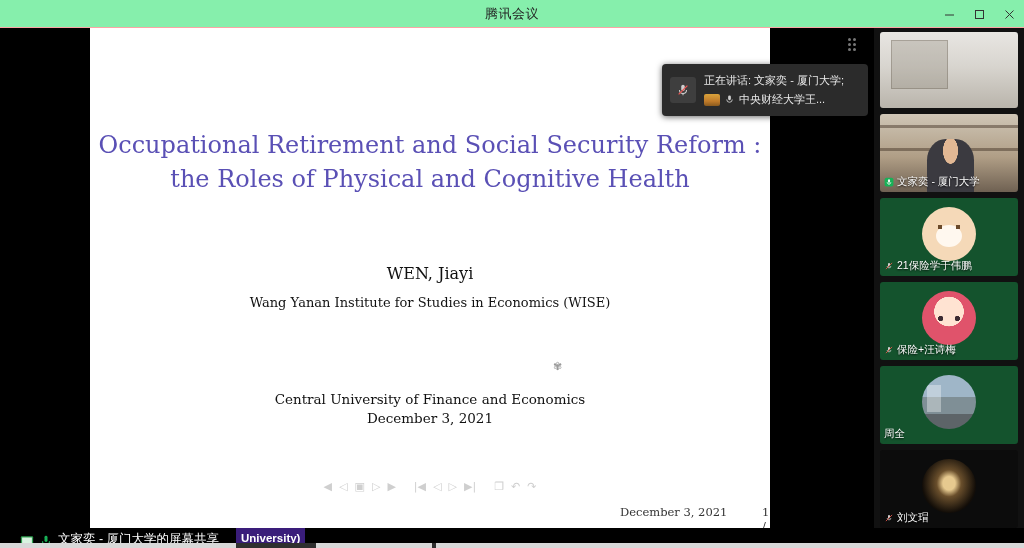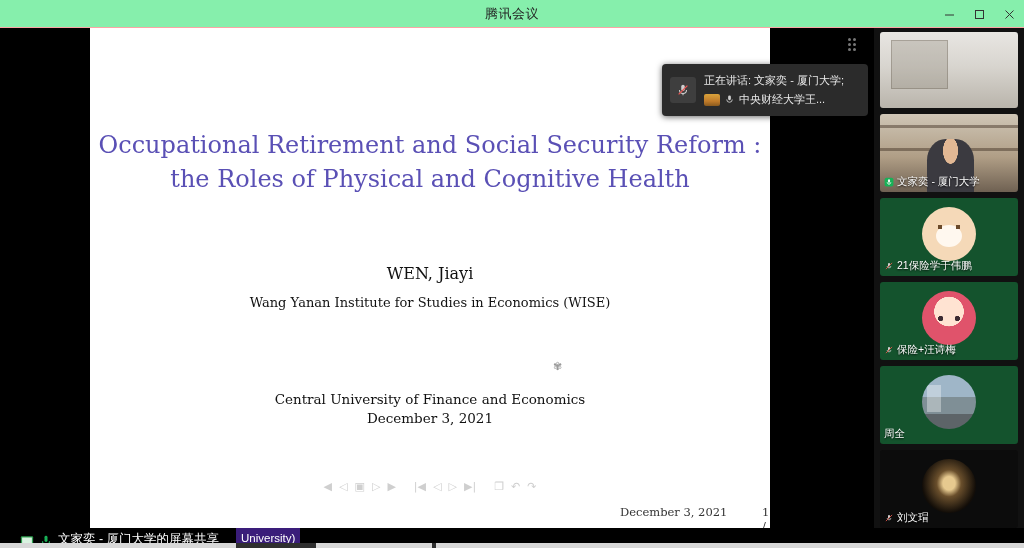--- a/index.html
+++ b/index.html
@@ -221,21 +221,21 @@
   #tb-left {
     position: absolute; left: 0; top: 0; height: 20px;
     display: flex; align-items: flex-end; gap: 5px; padding-left: 20px;
   }
   #tb-left .tb-ico { width: 14px; height: 14px; display: block; }
   #tb-left .tb-text { color: #fff; font-size: 12.5px; white-space: nowrap; }
   #tb-chip {
     position: absolute; left: 236px; top: 0; height: 20px;
     background: #3a1d7a;
     color: #fff; font-size: 11.5px;
-    display: flex; align-items: center; padding: 0 5px;
+    display: flex; align-items: center; padding: 0 5px; font-weight: bold;
   }
   #tb-strip {
     position: absolute; left: 0; bottom: 0; width: 1024px; height: 5px;
     background: #2f2f2f;
   }
   #tb-strip .seg { position: absolute; top: 0; height: 5px; background: #d8d8d8; }
 </style>
 </head>
 <body>
 

